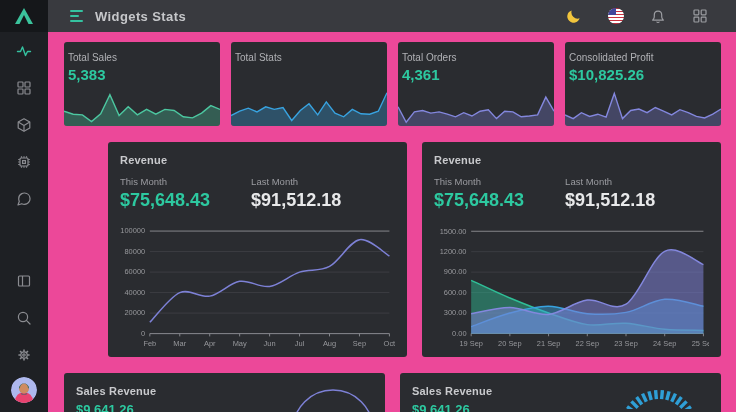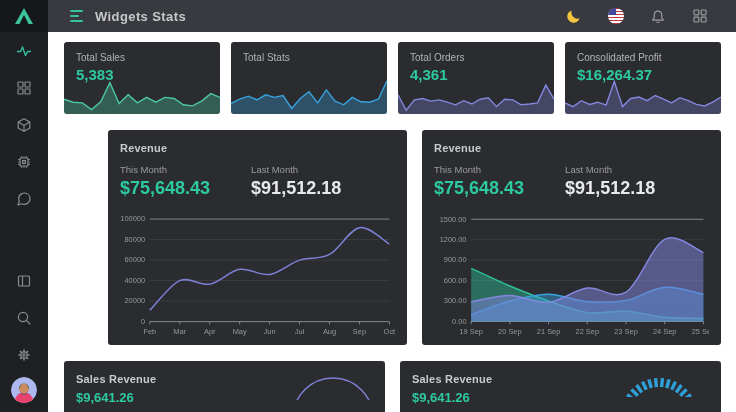--- a/index.html
+++ b/index.html
@@ -11,39 +11,39 @@
   .sidebar { width:48px; background:#1e2024; display:flex; flex-direction:column; align-items:center; flex-shrink:0; }
   .logo { width:48px; height:32px; background:#15171a; display:flex; align-items:center; justify-content:center; }
   .snav { display:flex; flex-direction:column; }
   .sitem { width:48px; height:37px; display:flex; align-items:center; justify-content:center; cursor:pointer; }
   .sitem svg { stroke:#8b8c91; }
   .sitem.active svg { stroke:#35c2a0; }
   .spacer { flex:1; }
   .avatar { width:26px; height:26px; border-radius:50%; overflow:hidden; margin:4px 0 9px; cursor:pointer; }
 
   
-  .main { flex:1; display:flex; flex-direction:column; background:#ffffff; }
+  .main { flex:1; display:flex; flex-direction:column; background:#ec4899; }
   .header { height:32px; display:flex; align-items:center; padding:0 27px 0 22px; background:#393a3f; flex-shrink:0; }
   .burger { display:flex; flex-direction:column; gap:3px; cursor:pointer; margin-right:12px; }
   .burger span { display:block; height:2px; border-radius:1px; background:#35c2a0; }
   .b1,.b3 { width:13px; } .b2 { width:9px; }
   .htitle { font-size:13px; font-weight:bold; color:#c6c7ca; letter-spacing:.4px; }
   .hactions { margin-left:auto; display:flex; align-items:center; gap:24px; }
   .hicon { width:18px; height:18px; display:flex; align-items:center; justify-content:center; cursor:pointer; }
   .flag { width:16px; height:16px; border-radius:50%; overflow:hidden; position:relative;
     background:repeating-linear-gradient(180deg,#c8313e 0 1.5px,#ffffff 1.5px 3px); }
   .flag .canton { position:absolute; left:0; top:0; width:8px; height:6.5px; background:#41479b; }
 
   .content { height:380px; padding:10px 15px 0 16px; overflow:hidden; }
 
   .card { background:#2a2c30; border-radius:3px; position:relative; overflow:hidden; }
 
   
   .statrow { display:flex; gap:11px; margin-bottom:16px; }
-  .stat { flex:1; height:72px; padding:10px 12px; }
+  .stat { flex:1; height:84px; padding:10px 4px; }
   .stat .lbl { font-size:10px; color:#b1b2b6; font-weight:500; }
   .stat .val { font-size:15px; font-weight:bold; color:#2dc9a0; margin-top:3px; }
   .spark { position:absolute; left:0; right:0; bottom:0; width:100%; height:40px; display:block; }
 
   
   .chartrow { display:flex; gap:15px; margin-bottom:16px;padding-left:44px; }
   .revcard { flex:1; height:215px; padding:12px 12px 8px; }
   .cardtitle { font-size:11px; font-weight:bold; color:#c9cacd; letter-spacing:.2px; }
   .revstats { display:flex; gap:41px; margin-top:10px; }
   .rlbl { font-size:9.5px; color:#9b9ca1; }
@@ -200,21 +200,21 @@
         <div class="card stat">
           <div class="lbl">Total Orders</div>
           <div class="val">4,361</div>
           <svg class="spark" viewBox="0 0 156 40" preserveAspectRatio="none">
               <polygon points="0,40 0.0,20.8 8.2,36.3 16.4,25.9 24.6,24.5 32.8,27.1 41.1,25.9 49.3,28.2 57.5,30.8 65.7,26.7 73.9,30.0 82.1,25.2 90.3,23.7 98.5,32.6 106.7,25.2 114.9,25.9 123.2,30.8 131.4,30.0 139.6,28.9 147.8,11.1 156.0,25.2 156,40" fill="rgba(124,128,212,0.32)" stroke="none"></polygon>
               <polyline points="0.0,20.8 8.2,36.3 16.4,25.9 24.6,24.5 32.8,27.1 41.1,25.9 49.3,28.2 57.5,30.8 65.7,26.7 73.9,30.0 82.1,25.2 90.3,23.7 98.5,32.6 106.7,25.2 114.9,25.9 123.2,30.8 131.4,30.0 139.6,28.9 147.8,11.1 156.0,25.2" fill="none" stroke="#8387dd" stroke-width="1.4"></polyline>
             </svg>
         </div>
         <div class="card stat">
           <div class="lbl">Consolidated Profit</div>
-          <div class="val">$16,264.37</div>
+          <div class="val">$10,825.26</div>
           <svg class="spark" viewBox="0 0 156 40" preserveAspectRatio="none">
               <polygon points="0,40 0.0,28.9 8.2,32.6 16.4,26.7 24.6,30.4 32.8,28.2 41.1,31.1 49.3,7.4 57.5,32.6 65.7,24.5 73.9,23.0 82.1,26.7 90.3,21.5 98.5,25.2 106.7,28.9 114.9,23.7 123.2,26.7 131.4,30.4 139.6,31.9 147.8,28.2 156.0,23.0 156,40" fill="rgba(124,128,212,0.32)" stroke="none"></polygon>
               <polyline points="0.0,28.9 8.2,32.6 16.4,26.7 24.6,30.4 32.8,28.2 41.1,31.1 49.3,7.4 57.5,32.6 65.7,24.5 73.9,23.0 82.1,26.7 90.3,21.5 98.5,25.2 106.7,28.9 114.9,23.7 123.2,26.7 131.4,30.4 139.6,31.9 147.8,28.2 156.0,23.0" fill="none" stroke="#8387dd" stroke-width="1.4"></polyline>
             </svg>
         </div>
       </div>
 
       <div class="chartrow">
         <div class="card revcard">
           <div class="cardtitle">Revenue</div>

